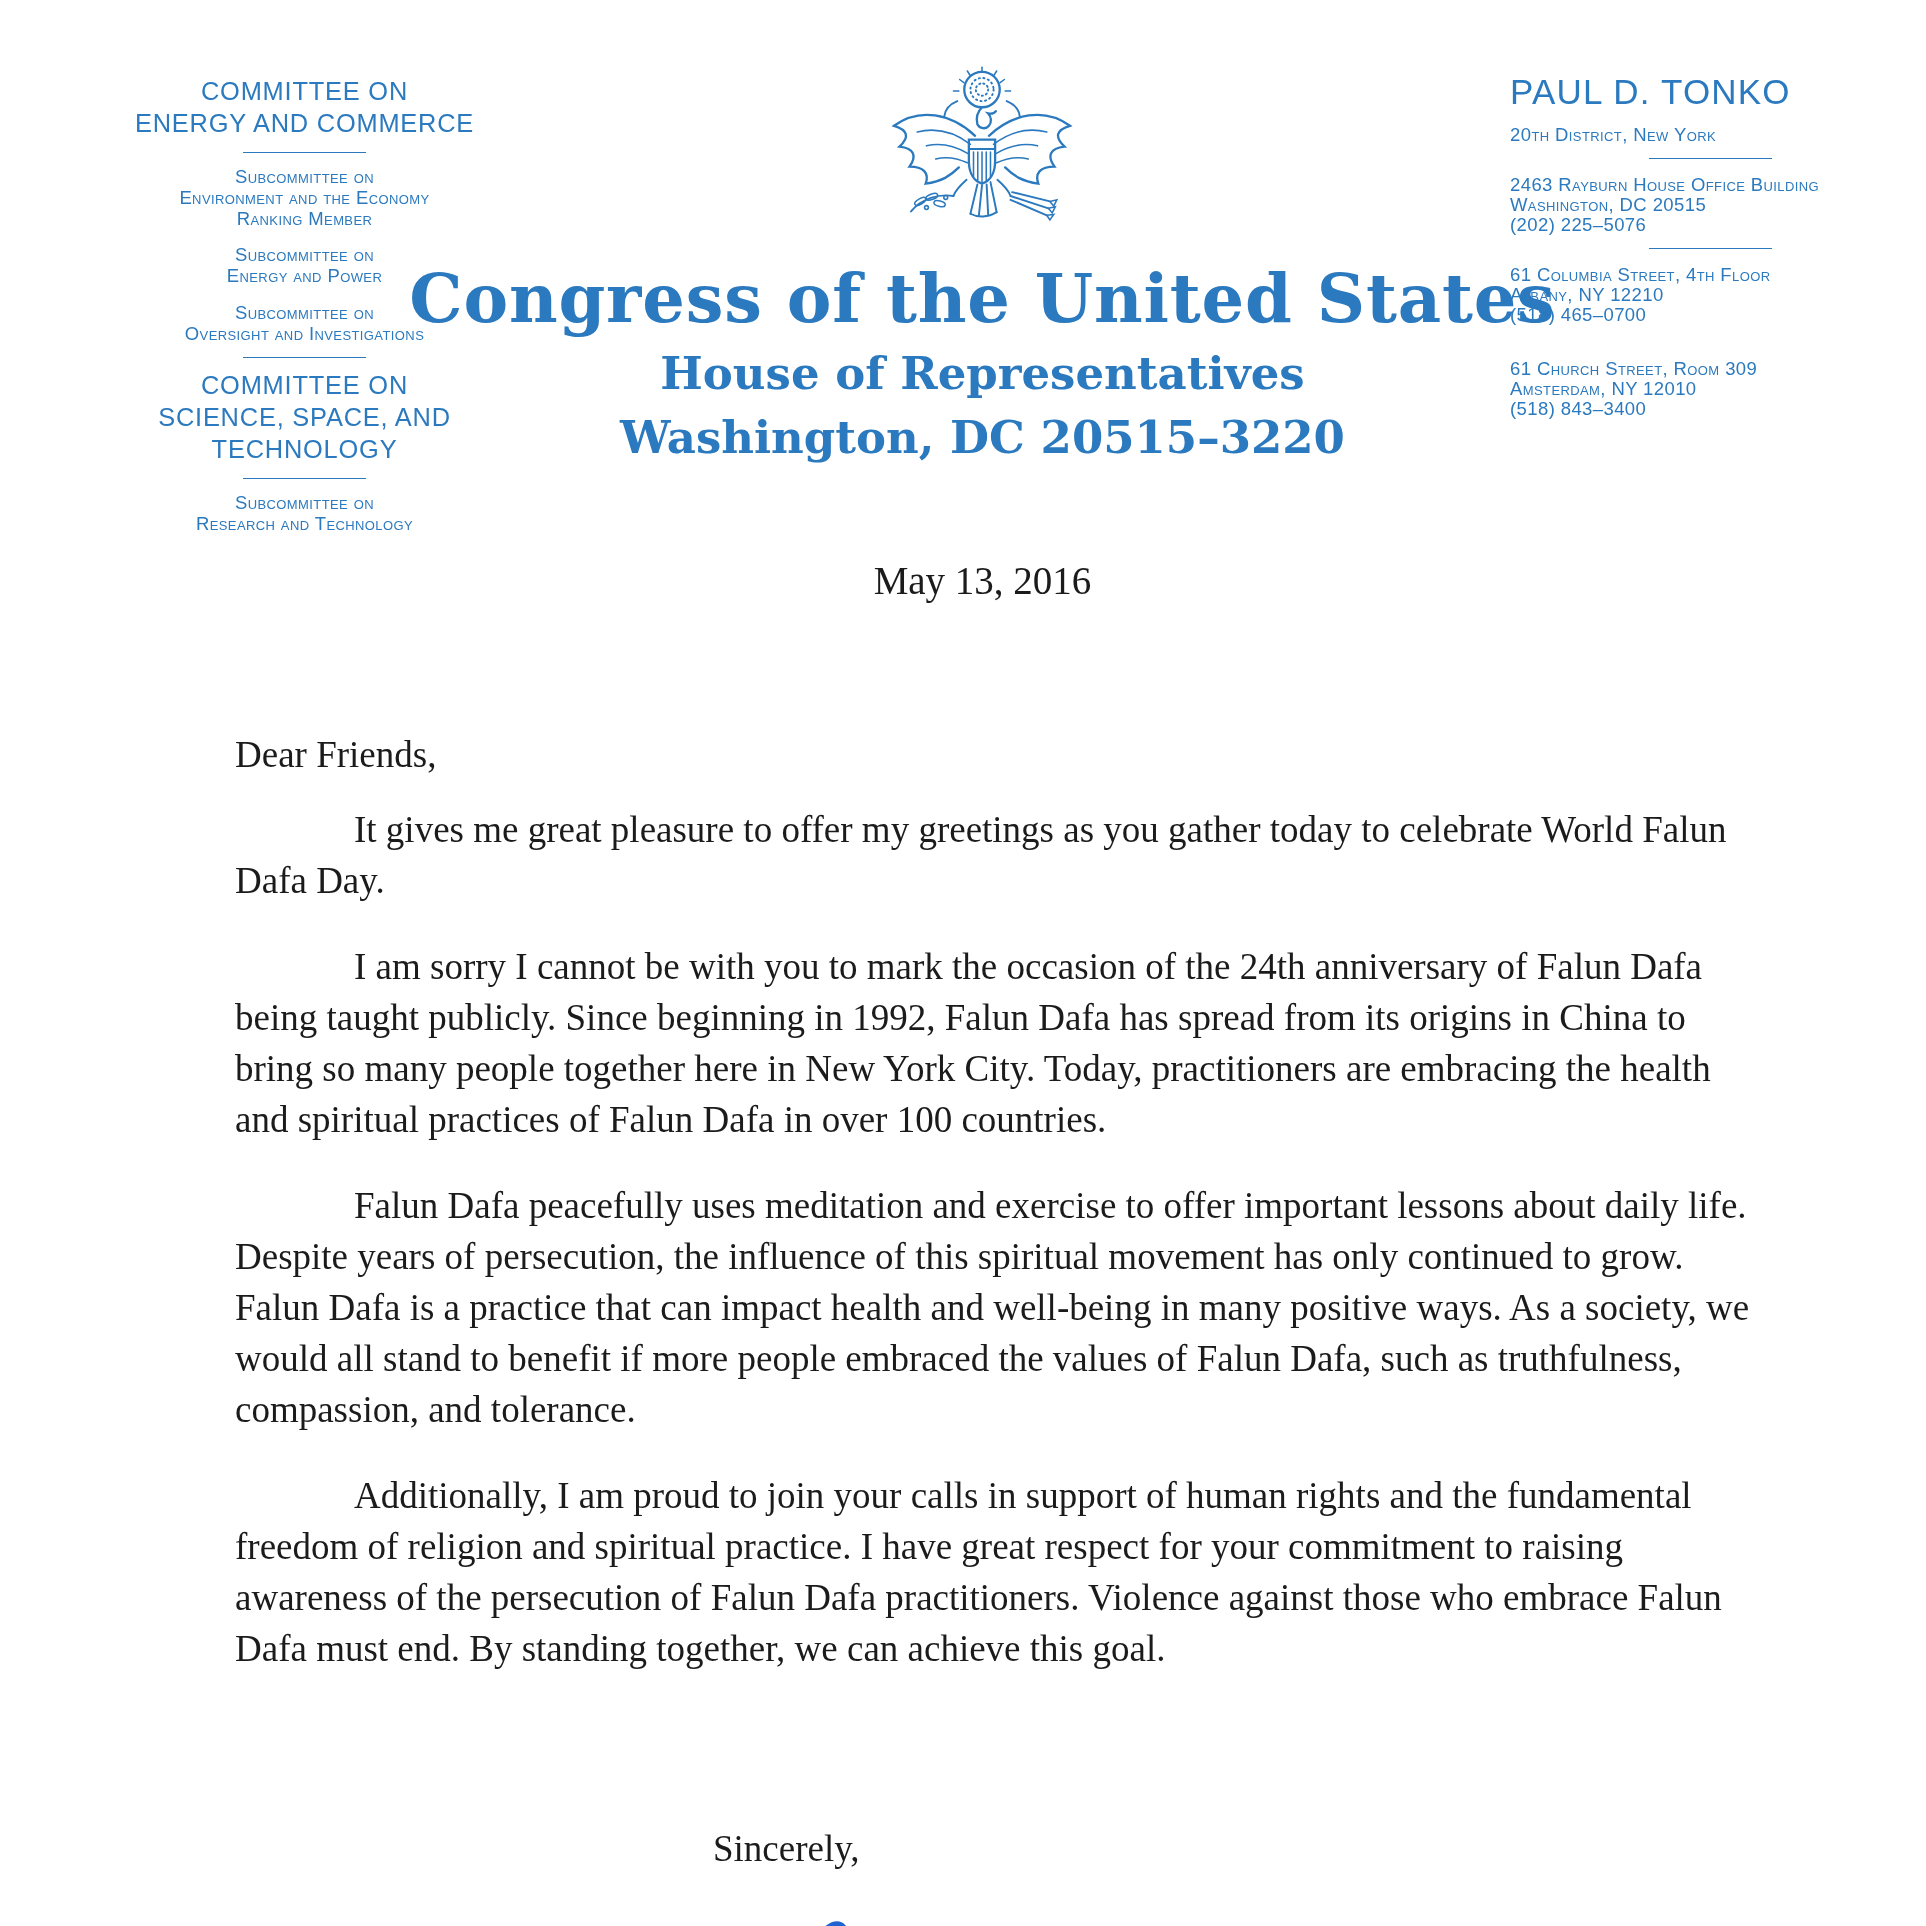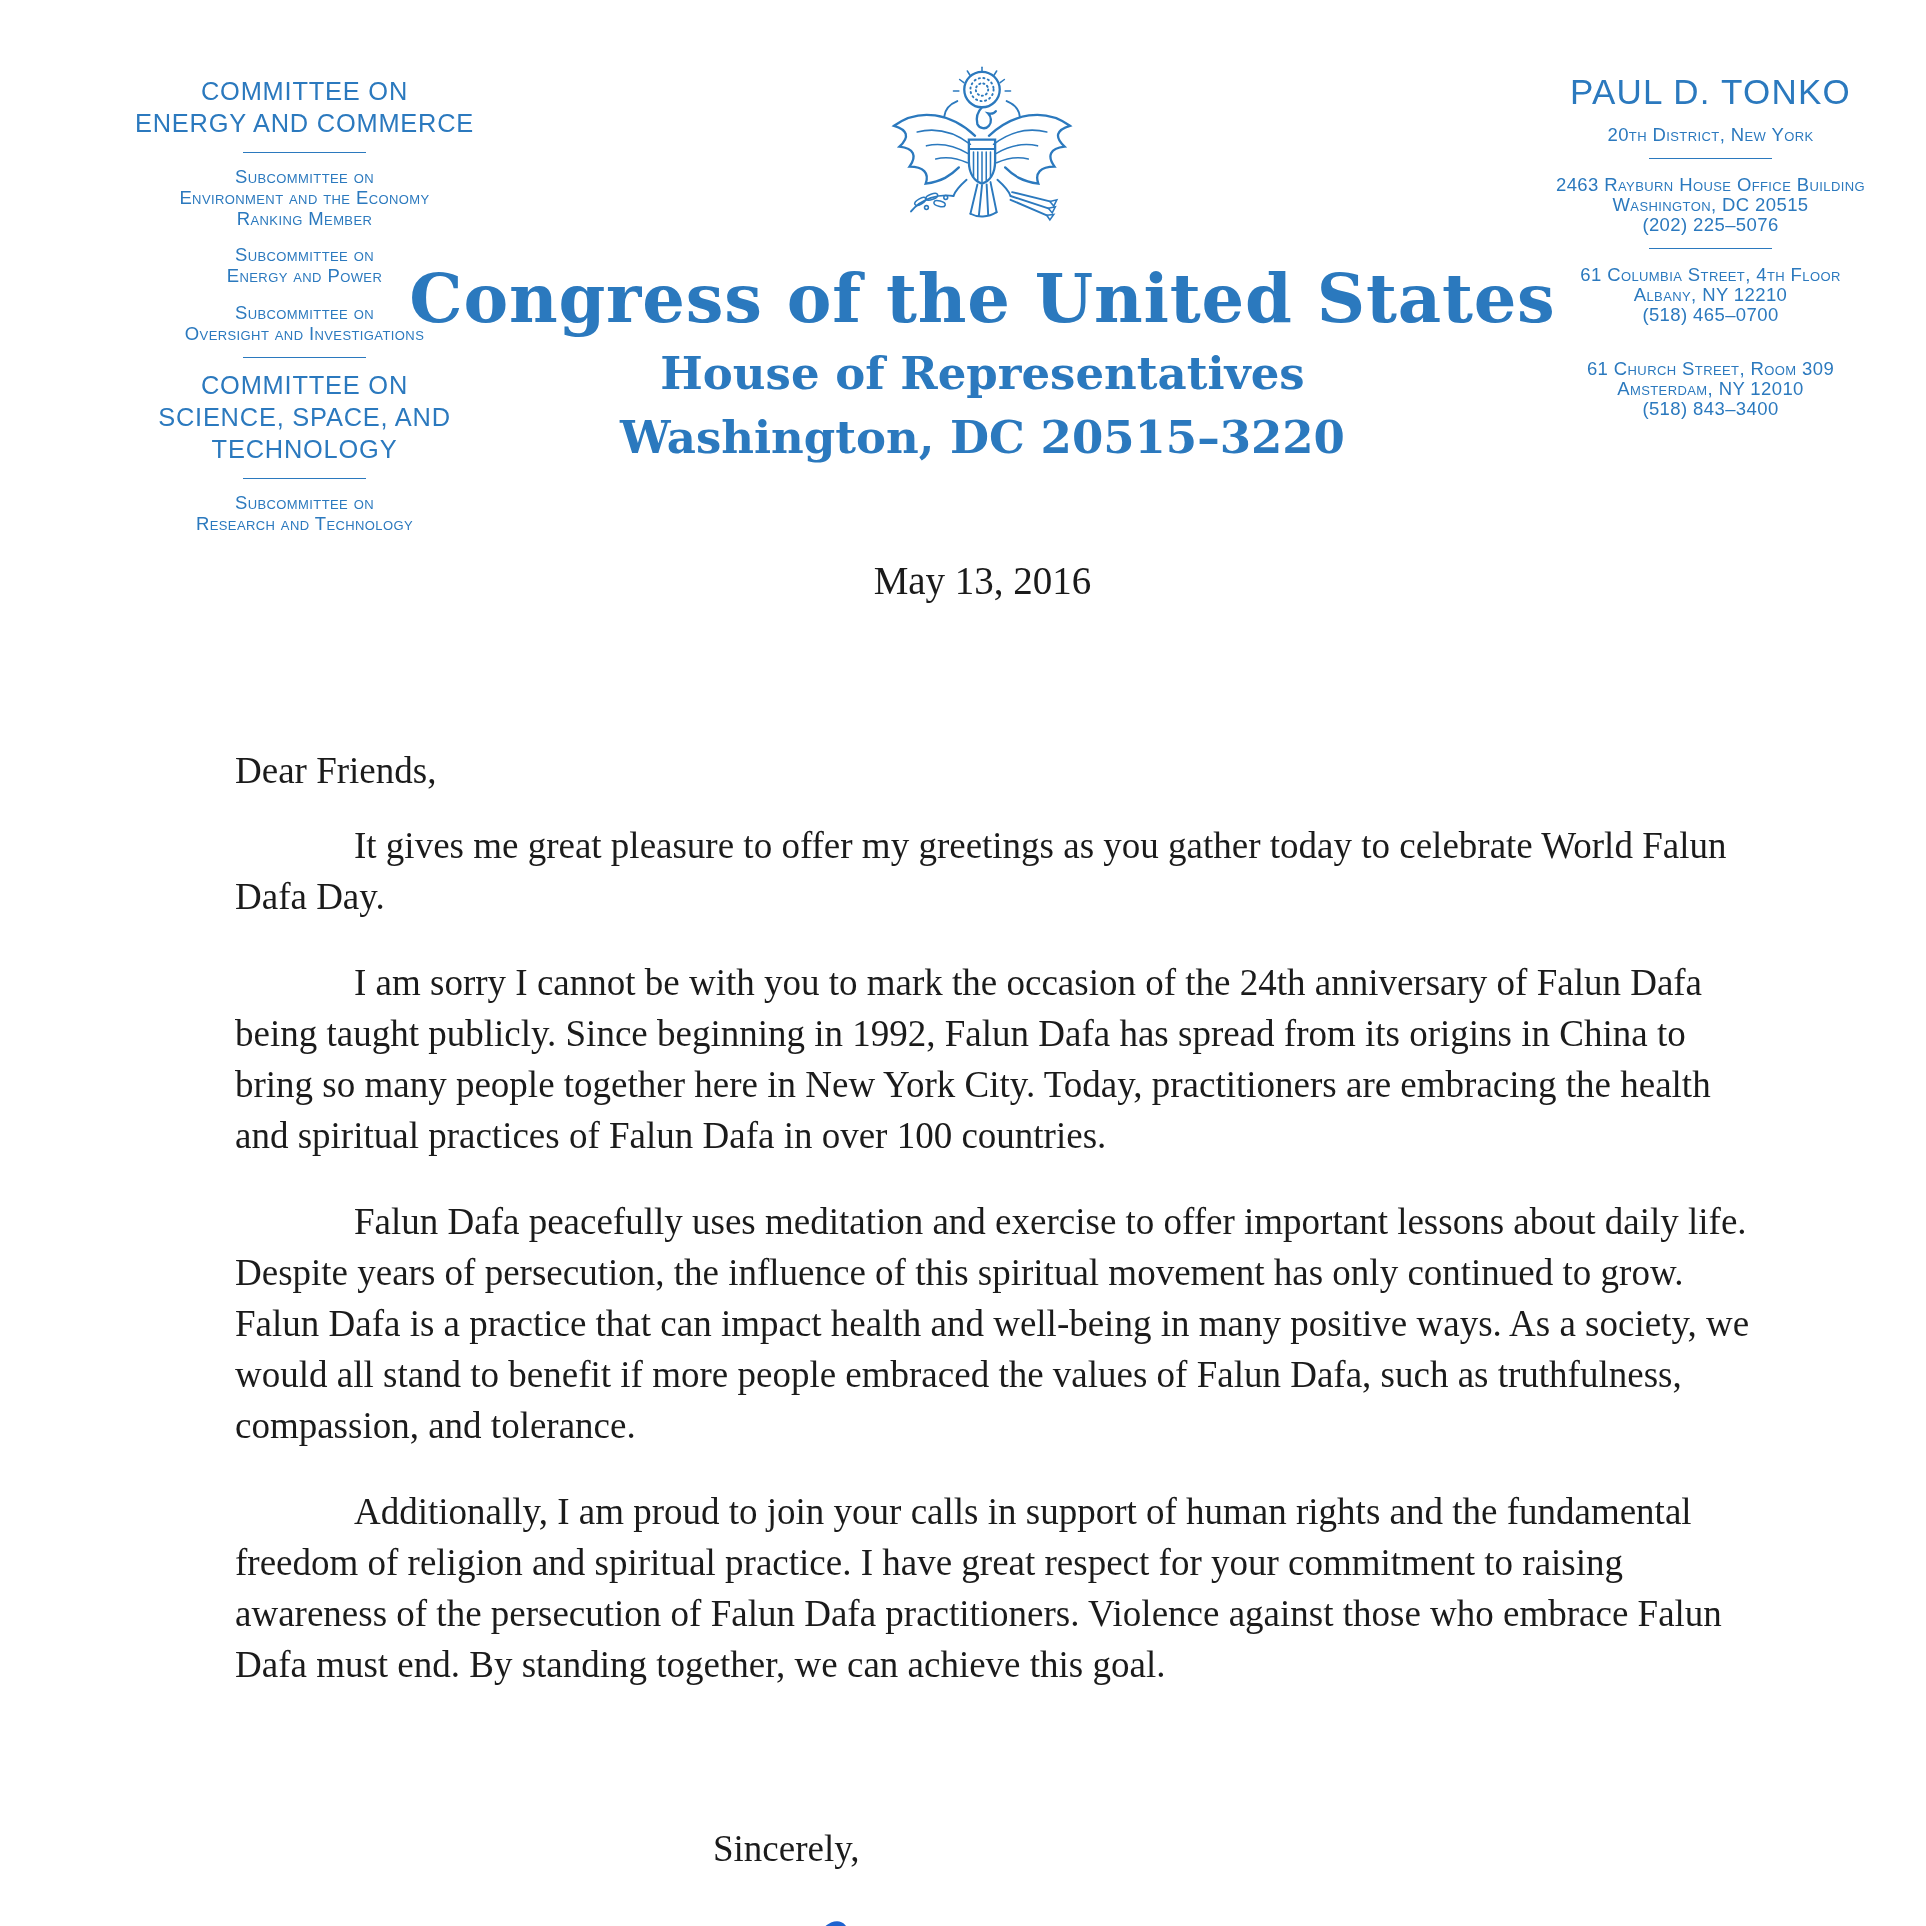--- a/index.html
+++ b/index.html
@@ -18,21 +18,21 @@
     color:var(--ink);
   }
   
   .lh-left{
     position:absolute; left:83px; top:75px; width:443px;
     text-align:center; color:var(--blue);
     font-family:"Liberation Sans", sans-serif;
   }
   .lh-right{
     position:absolute; left:1510px; top:72px; width:401px;
-    text-align:center; color:var(--blue);
+    color:var(--blue);
     font-family:"Liberation Sans", sans-serif;
   }
   .committee-name{font-size:25.4px; line-height:32px; letter-spacing:0.8px;}
   .sc{font-variant:small-caps; font-size:18.5px; line-height:21px; letter-spacing:0.4px;margin-top:13px;}
   .lh-group{margin-top:15.4px;}
   .rule{
     width:123px; height:0; border-top:1.9px solid var(--blue);
     margin:13px auto 11.6px auto;
   }
   .lh-right .name{font-size:35px; line-height:40px; letter-spacing:1.2px;}
@@ -52,21 +52,21 @@
   .masthead.addr{top:413px; font-size:45px; line-height:50px;}
   
   .date{
     position:absolute; left:0; top:558px; width:1965px;
     text-align:center; font-size:39px; line-height:46px;
   }
   .body-block{
     position:absolute; left:235px; top:729px; width:1522px;
     font-size:37px; line-height:51px;
   }
-  .salutation{margin:16px 0 24px 0;}
+  .salutation{margin:0 0 24px 0;}
   .body-block p{margin:16px 0 35px 0; text-indent:119px; text-align:left;}
   .closing{
     position:absolute; left:713px; top:1823px; font-size:37px; line-height:51px;font-family:Liberation Serif, serif;
   }
   .signature{
     position:absolute; left:570px; top:1901px; width:674px; height:223px;
   }
 </style>
 </head>
 <body>

